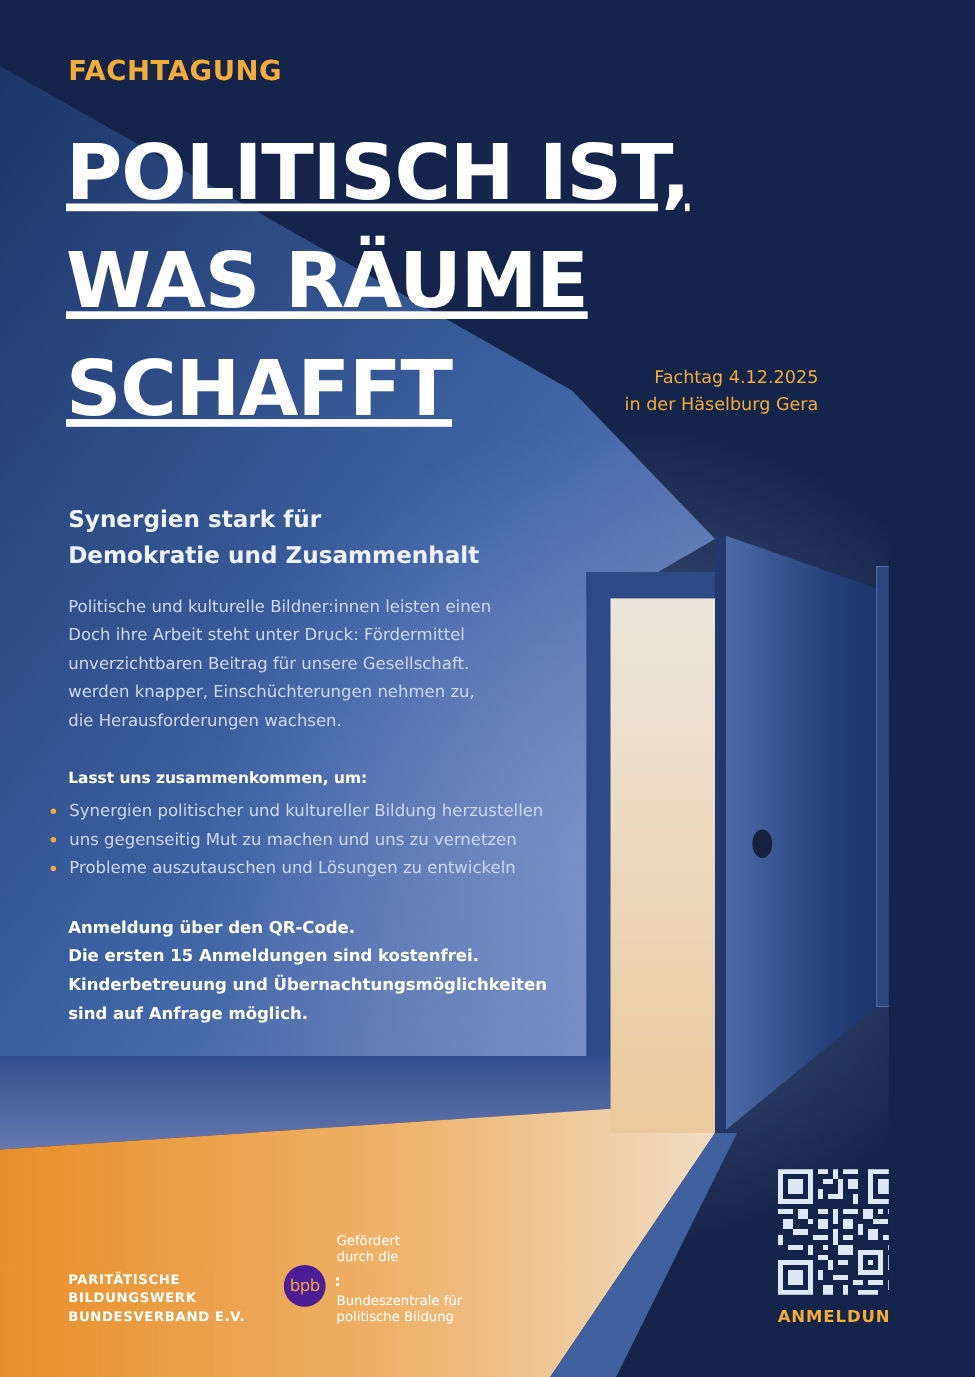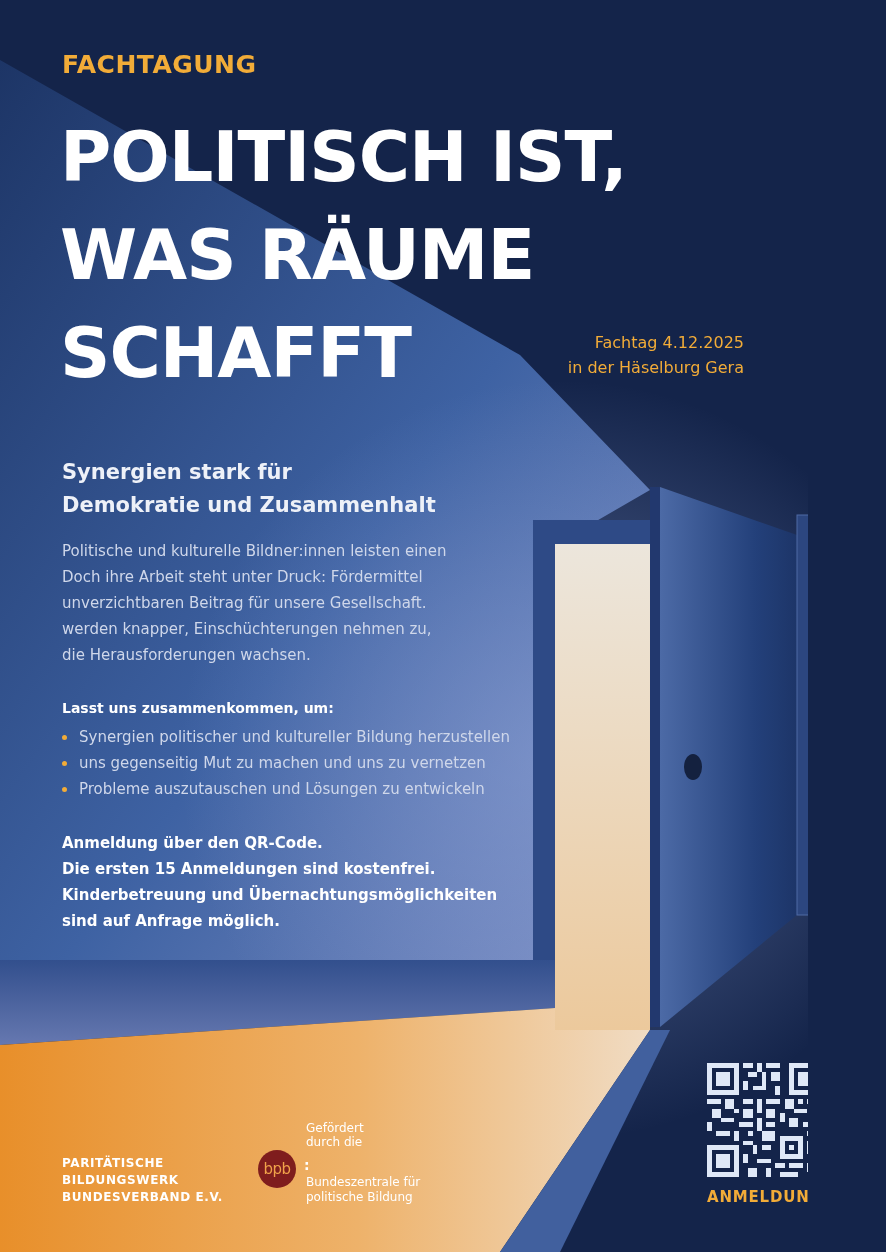--- a/index.html
+++ b/index.html
@@ -2,39 +2,39 @@
 <html><head>
 <meta charset="utf-8">
 <style>
   html, body { margin: 0; padding: 0; }
   body { width: 886px; height: 1252px; overflow: hidden; background: #14244a; }
   .poster { position: relative; width: 808px; height: 1252px; overflow: hidden;
     font-family: "DejaVu Sans", sans-serif; color: #fff; }
   .bg { position: absolute; left: 0; top: 0; width: 886px; height: 1252px; }
   .abs { position: absolute; }
   .kicker { left: 62px; top: 50px; font-size: 25px; font-weight: bold; color: #f2ac38; letter-spacing: 0.5px; }
-  .title { left: 60px; top: 108px; font-size: 70px; line-height: 98px; font-weight: bold; color: #ffffff; letter-spacing: -1px; }
+  .title { left: 60px; top: 108px; font-size: 70px; line-height: 98px; font-weight: bold; color: #ffffff; letter-spacing: -1px; text-decoration: underline; }
   .title span { display: block; }
   .event { right: 64px; top: 330px; text-align: right; font-size: 16px; line-height: 25px; color: #f2ac38; }
   .event span { display: block; }
   .subhead { left: 62px; top: 456px; font-size: 21px; line-height: 33px; font-weight: bold; color: #eef1f8; }
   .subhead span { display: block; }
   .intro { left: 62px; top: 538px; width: 420px; font-size: 15px; line-height: 26px; color: #cfd7ea; }
   .intro span { display: block; white-space: nowrap; }
   .lead { left: 62px; top: 700px; font-size: 14px; font-weight: bold; color: #ffffff; }
-  .bullets { left: 62px; top: 724px; margin: 0; padding: 0; list-style: none; font-size: 15px; line-height: 26px; color: #cfd7ea; }
+  .bullets { left: 46px; top: 724px; margin: 0; padding: 0; list-style: none; font-size: 15px; line-height: 26px; color: #cfd7ea; }
   .bullets li { position: relative; padding-left: 17px; white-space: nowrap; }
   .bullets li .dot { position: absolute; left: 0; top: 11px; width: 5px; height: 5px; border-radius: 50%; background: #f2ac38; }
   .reg { left: 62px; top: 830px; font-size: 15px; line-height: 26px; }
   .reg span { display: block; white-space: nowrap; }
   .reg .w { color: #ffffff; font-weight: bold; }
   .reg .o { color: #ffffff; font-weight: bold; }
   .org { left: 62px; top: 1155px; font-size: 12px; line-height: 17px; font-weight: bold; color: #ffffff; letter-spacing: 0.6px; }
   .org span { display: block; }
-  .bpb-circle { left: 258px; top: 1150px; width: 38px; height: 38px; border-radius: 50%; background: #7f1d1d;
+  .bpb-circle { left: 258px; top: 1150px; width: 38px; height: 38px; border-radius: 50%; background: #4c1d95;
     color: #f0a24a; font-size: 15px; line-height: 38px; text-align: center; letter-spacing: -0.5px; }
   .bpb-top { left: 306px; top: 1121px; font-size: 12px; line-height: 14px; color: #ffffff; }
   .bpb-top span, .bpb-bottom span { display: block; }
   .bpb-colon { left: 304px; top: 1157px; font-size: 14px; color: #ffffff; font-weight: bold; }
   .bpb-bottom { left: 306px; top: 1175px; font-size: 12px; line-height: 15px; color: #ffffff; }
   .qr { left: 707px; top: 1063px; width: 114px; height: 114px; }
   .qr-label { left: 707px; top: 1188px; width: 114px; text-align: center; font-size: 15px; font-weight: bold; color: #f2ac38; letter-spacing: 0.8px; }
 </style>
 </head>
 <body>

